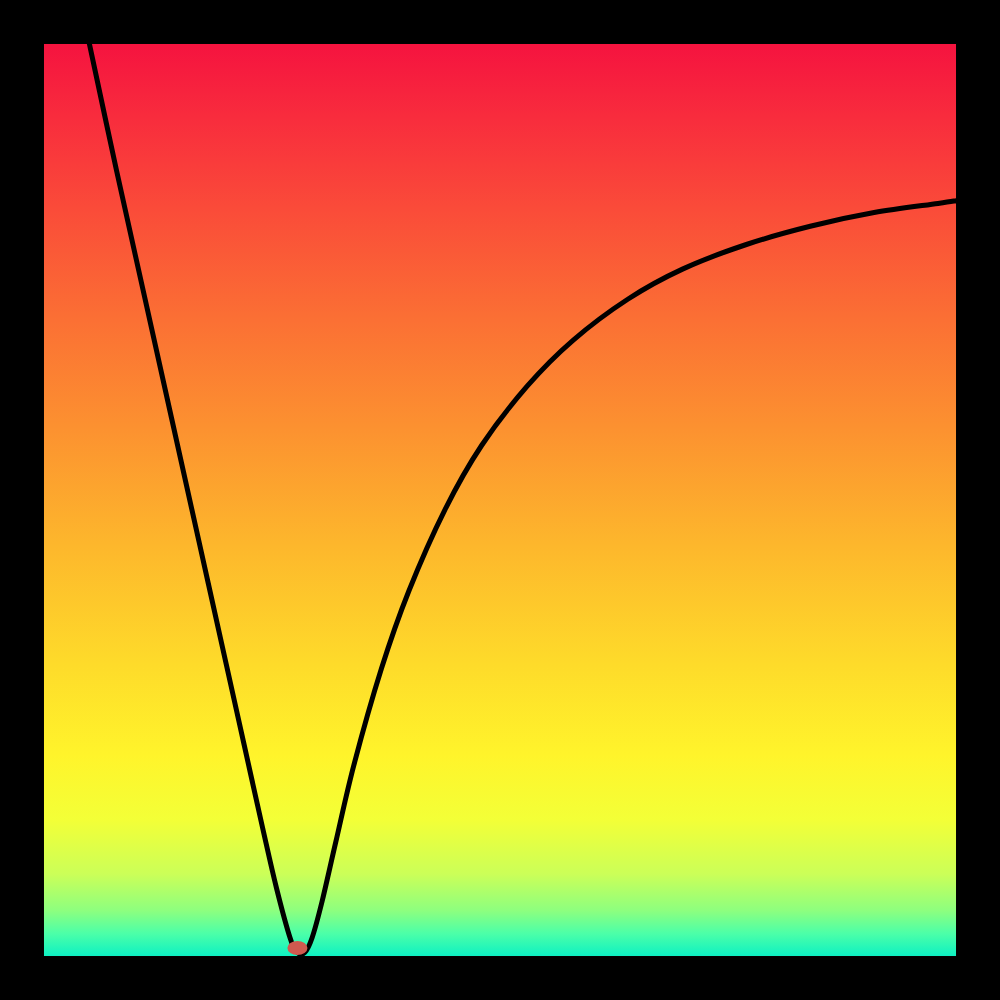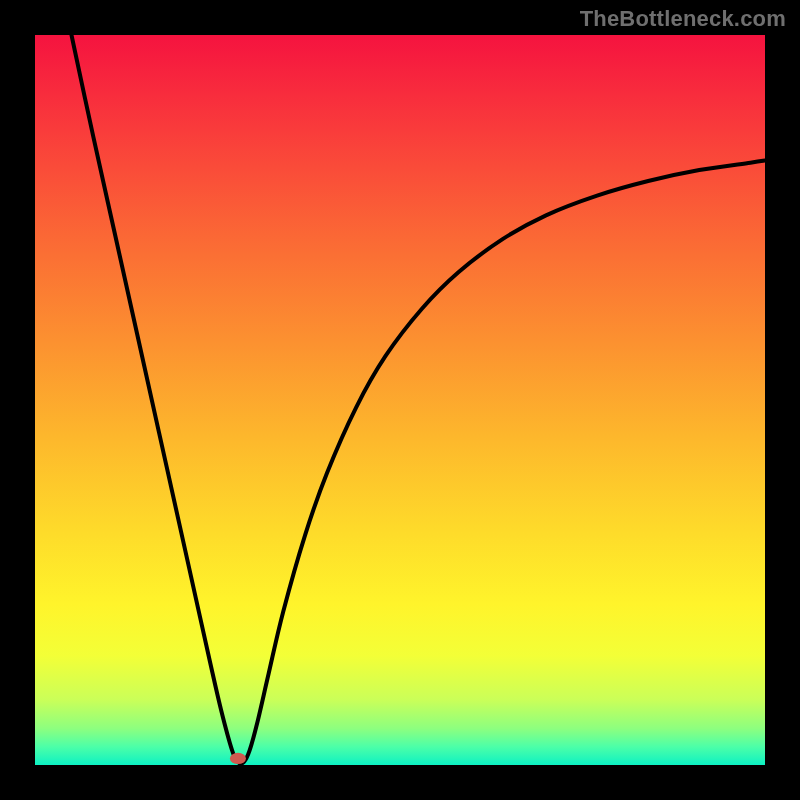--- a/index.html
+++ b/index.html
@@ -71,15 +71,14 @@
       </defs>
       <rect x="0" y="0" width="100" height="100" fill="url(#bg-grad)"></rect>
     </svg>
 
     <svg class="curve" viewBox="0 0 100 100" preserveAspectRatio="none" width="100%" height="100%">
       <path id="bottleneck-curve" fill="none" stroke="#000" stroke-width="0.55" stroke-linejoin="round" stroke-linecap="round" d="M 5.000 0.000 C 5.500 2.333, 7.000 9.417, 8.000 14.000 C 9.000 18.583, 10.000 23.000, 11.000 27.500 C 12.000 32.000, 13.000 36.500, 14.000 41.000 C 15.000 45.500, 16.000 50.000, 17.000 54.500 C 18.000 59.000, 19.167 64.250, 20.000 68.000 C 20.833 71.750, 21.333 74.000, 22.000 77.000 C 22.667 80.000, 23.417 83.417, 24.000 86.000 C 24.583 88.583, 25.000 90.500, 25.500 92.500 C 26.000 94.500, 26.617 96.817, 27.000 98.000 C 27.383 99.183, 27.533 99.333, 27.800 99.600 C 28.067 99.867, 28.333 99.867, 28.600 99.600 C 28.867 99.333, 29.083 98.933, 29.400 98.000 C 29.717 97.067, 30.067 95.750, 30.500 94.000 C 30.933 92.250, 31.417 90.000, 32.000 87.500 C 32.583 85.000, 33.167 82.167, 34.000 79.000 C 34.833 75.833, 36.000 71.667, 37.000 68.500 C 38.000 65.333, 38.833 62.917, 40.000 60.000 C 41.167 57.083, 42.667 53.667, 44.000 51.000 C 45.333 48.333, 46.500 46.250, 48.000 44.000 C 49.500 41.750, 51.333 39.417, 53.000 37.500 C 54.667 35.583, 56.167 34.083, 58.000 32.500 C 59.833 30.917, 62.000 29.300, 64.000 28.000 C 66.000 26.700, 67.833 25.700, 70.000 24.700 C 72.167 23.700, 74.667 22.783, 77.000 22.000 C 79.333 21.217, 81.667 20.583, 84.000 20.000 C 86.333 19.417, 88.667 18.917, 91.000 18.500 C 93.333 18.083, 96.500 17.717, 98.000 17.500 C 99.500 17.283, 99.667 17.250, 100.000 17.200"></path>
       <ellipse id="min-marker" fill="#d0594f" rx="1.100" ry="0.770" cx="27.800" cy="99.100"></ellipse>
     </svg>
   </div>
 
-  <div class="watermark">TheBottleneck.com</div>
 
 </div>
 
 </body></html>

